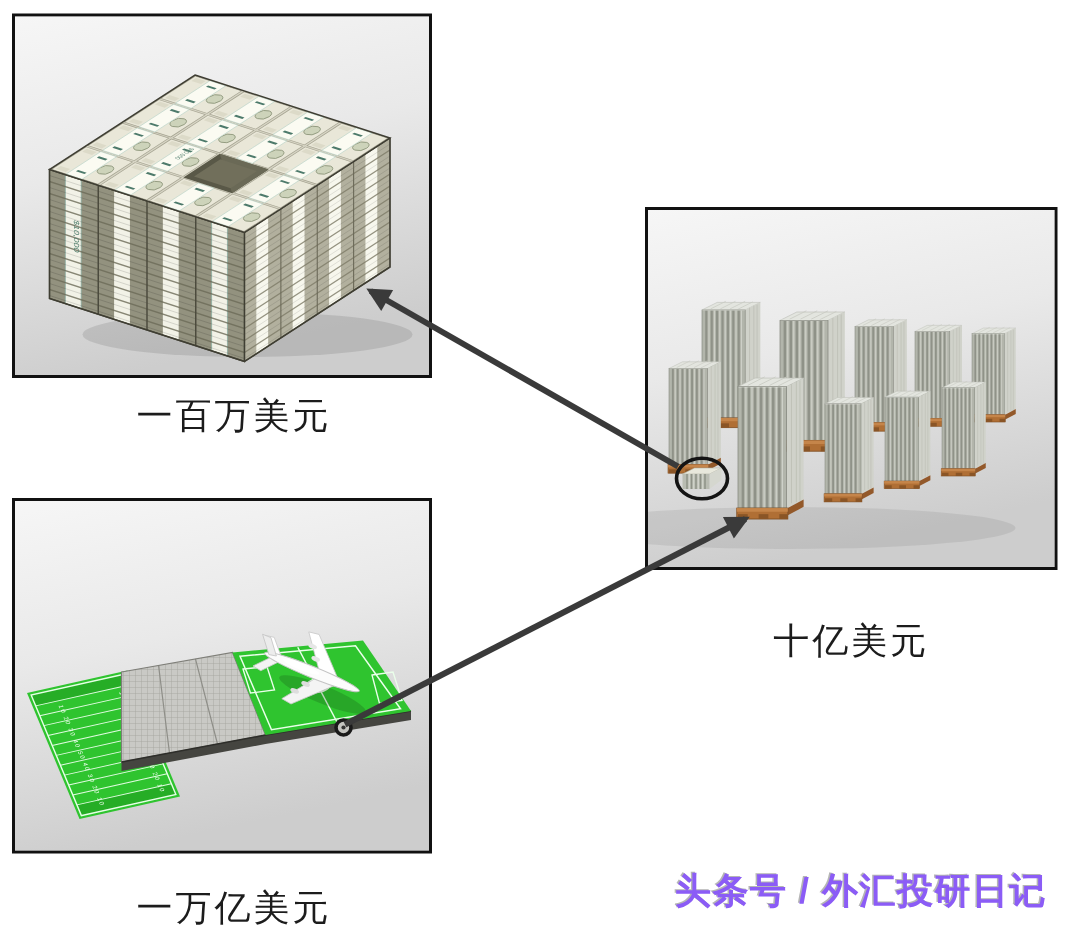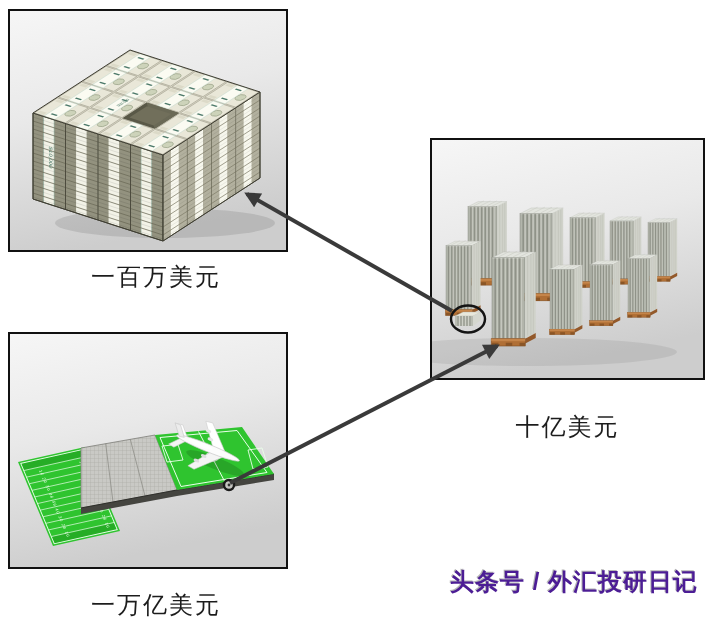--- a/index.html
+++ b/index.html
@@ -16,22 +16,22 @@
   .panel-trillion{left:8px;top:332px;width:280px;height:237px;}
   .caption{
     position:absolute;text-align:center;color:#1c1c1c;font-size:24px;letter-spacing:2px;
     font-weight:400;white-space:nowrap;
   }
   .caption-million{left:16px;top:261px;width:280px;}
   .caption-billion{left:430px;top:411px;width:275px;}
   .caption-trillion{left:16px;top:589px;width:280px;}
   .arrows-overlay{position:absolute;left:0;top:0;width:713px;height:618px;pointer-events:none;}
   .watermark{
-    position:absolute;right:15px;top:566px;font-size:24px;font-weight:bold;letter-spacing:1px;
-    color:#4c1d95;white-space:nowrap;
+    position:absolute;right:15px;top:578px;font-size:24px;font-weight:bold;letter-spacing:1px;
+    color:#8b5cf6;white-space:nowrap;
     text-shadow:-1px -1px 0 #b5b5b5, 1px 1px 0 #ffffff;
   }
 </style>
 </head>
 <body>
 
 <div class="canvas">
 
   <figure class="panel panel-million">
     <svg width="276" height="239" viewBox="0 0 276 239">

